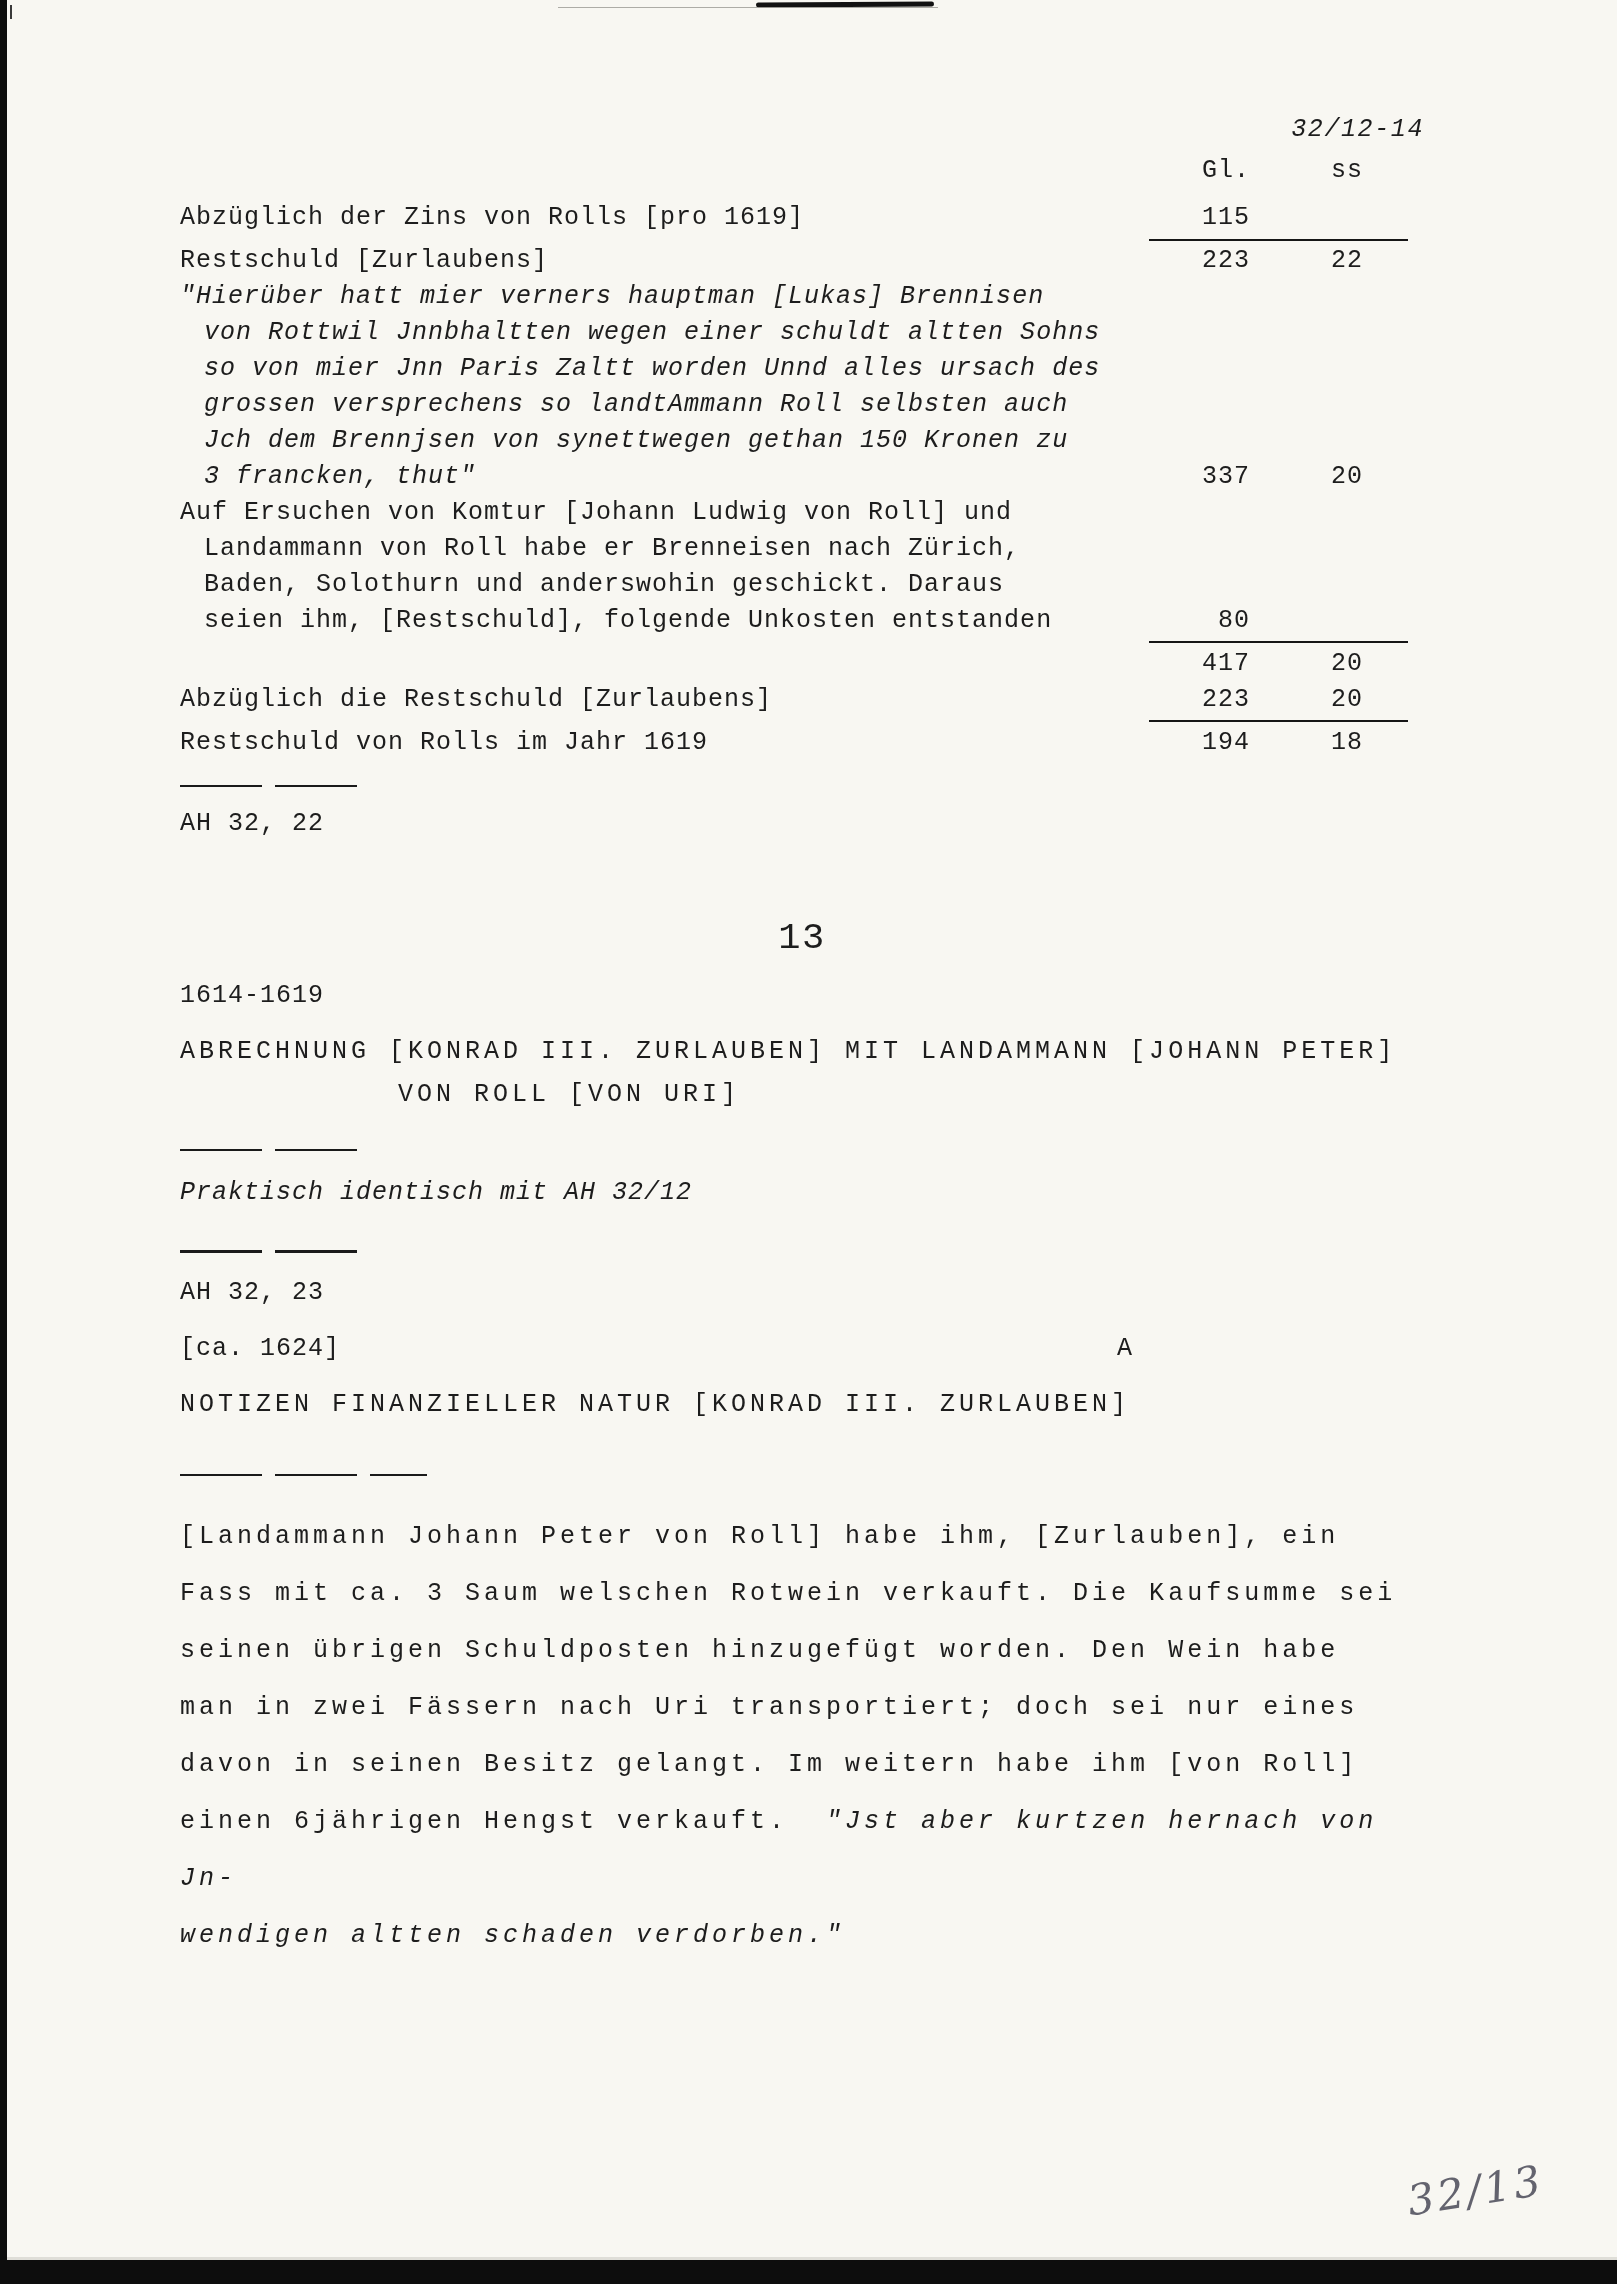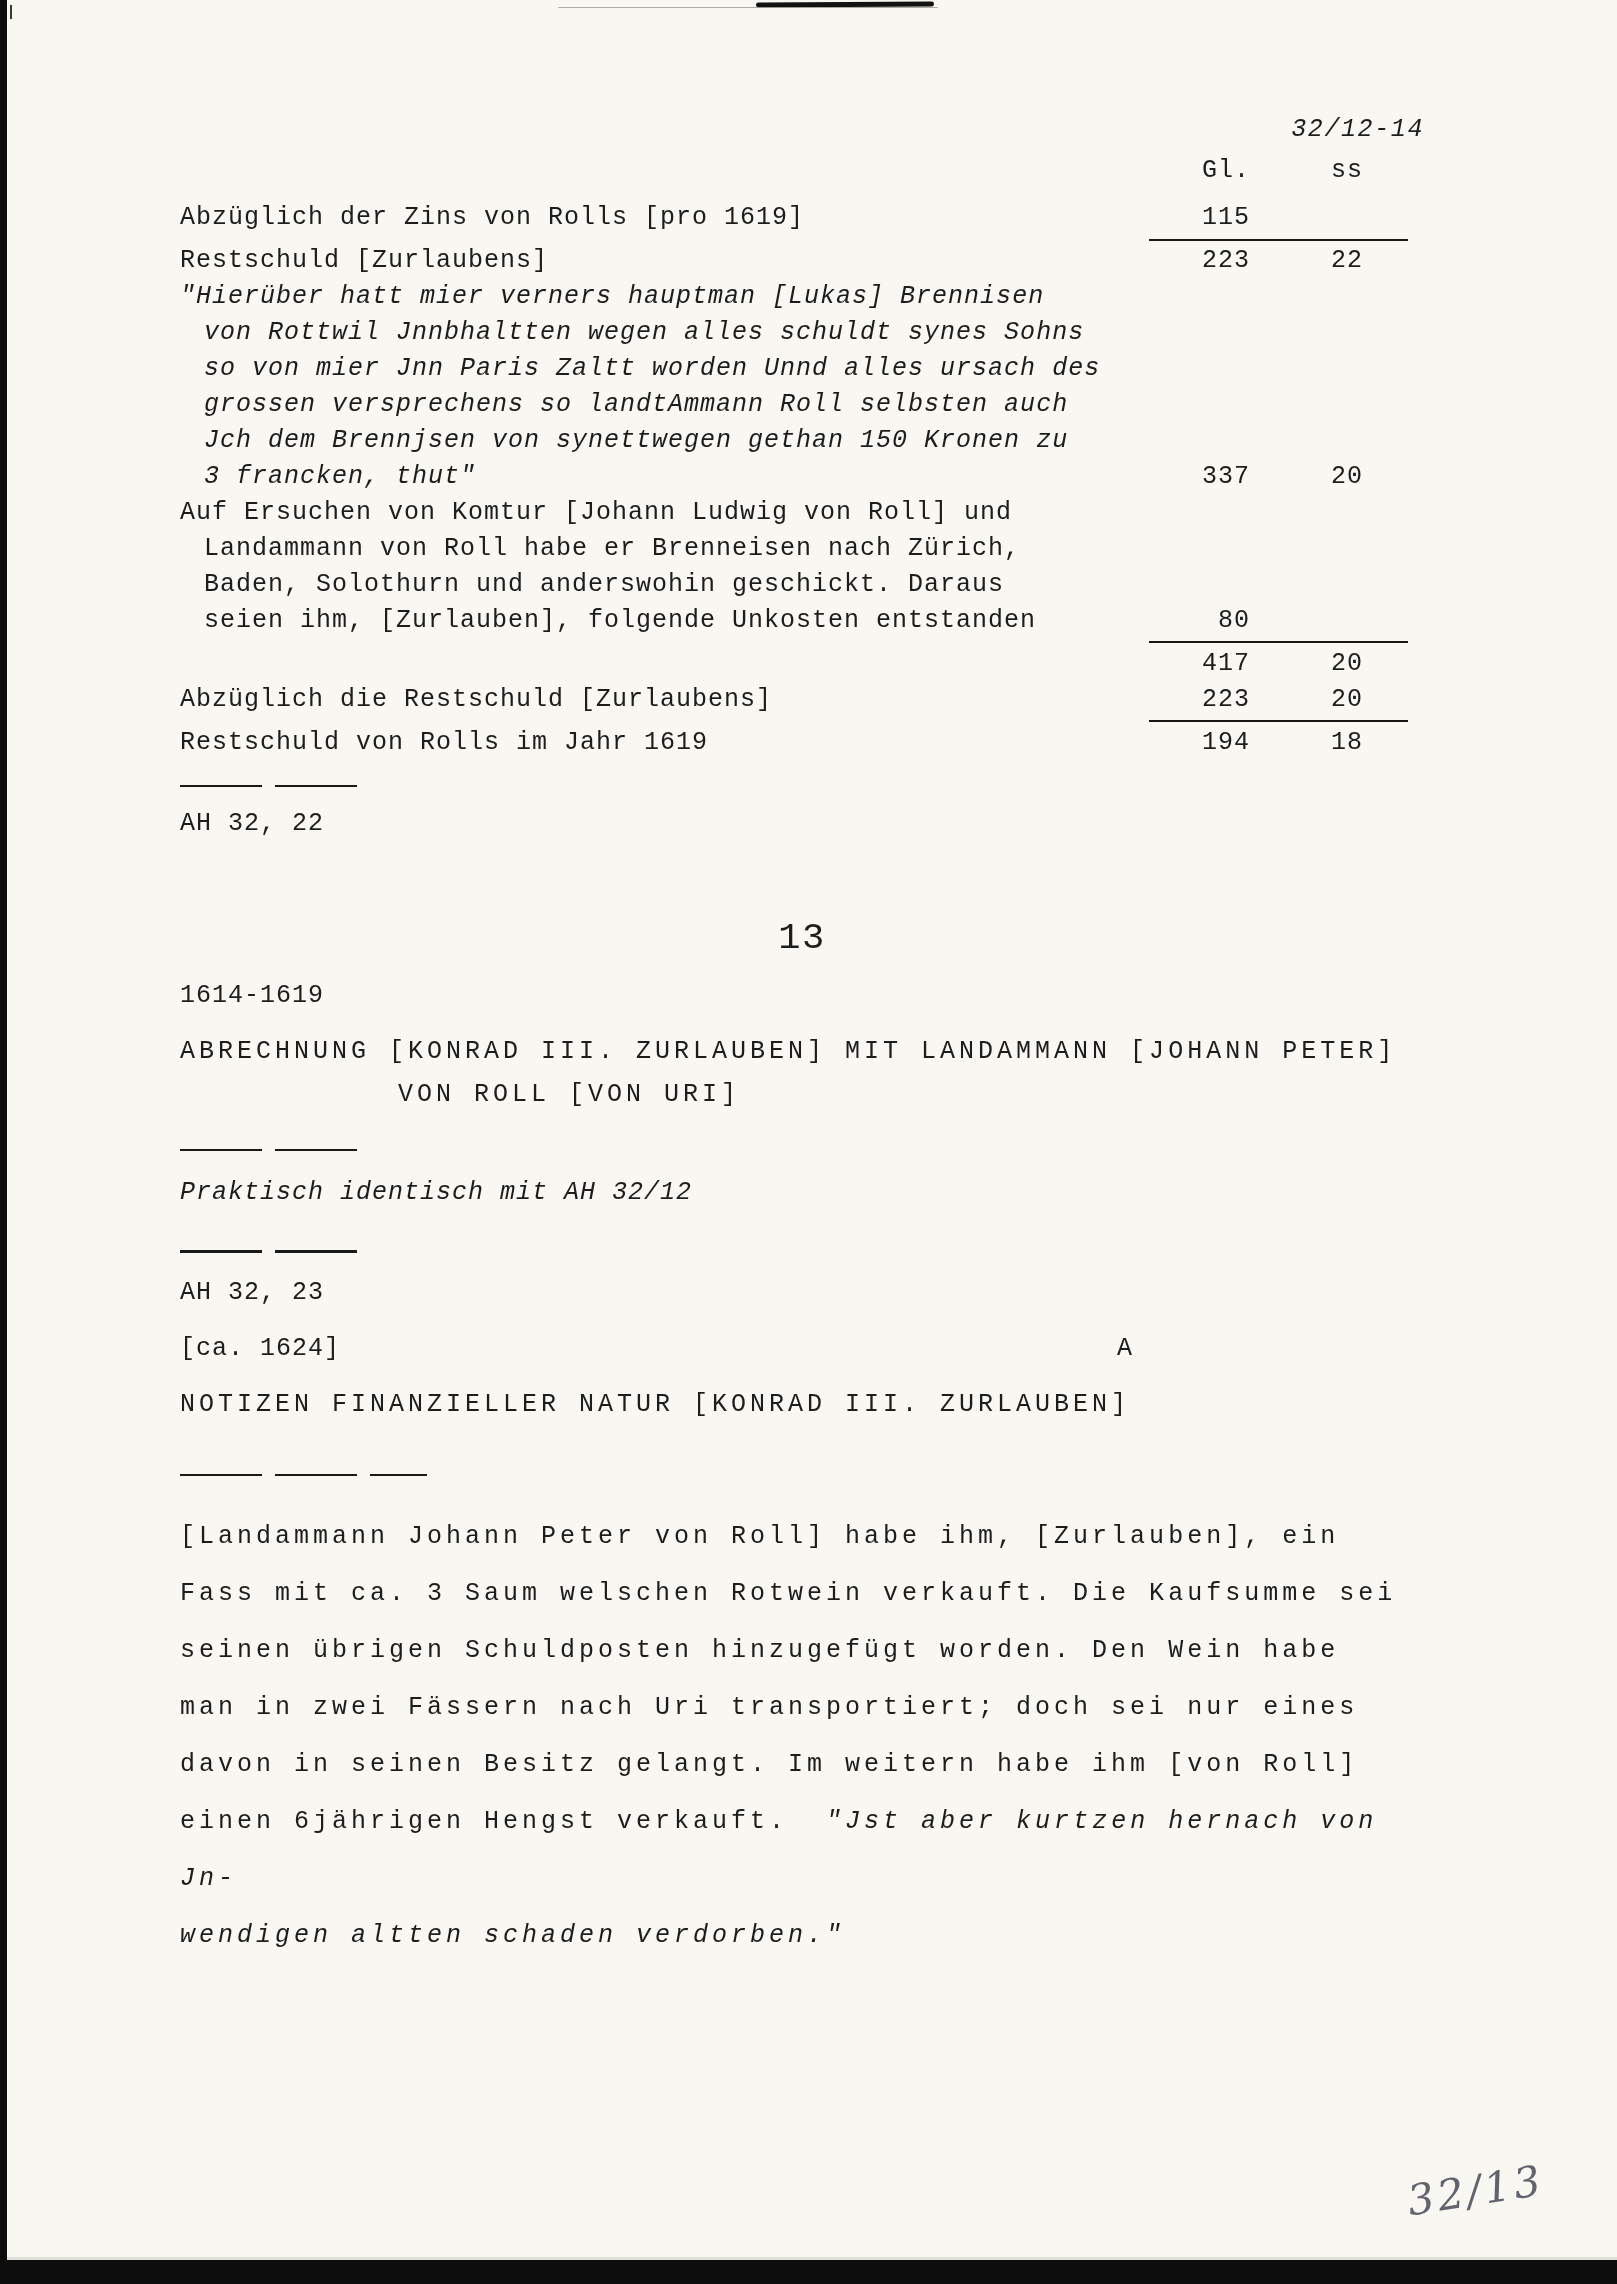--- a/index.html
+++ b/index.html
@@ -87,35 +87,35 @@
         <div class="entry">
           <div class="entry-text">
             <div class="tline">Restschuld [Zurlaubens]</div>
           </div>
           <div class="num gl">223</div>
           <div class="num ss">22</div>
         </div>
         <div class="entry">
           <div class="entry-text it">
             <div class="tline">"Hierüber hatt mier verners hauptman [Lukas] Brennisen</div>
-            <div class="tline cont">von Rottwil Jnnbhaltten wegen alles schuldt synes Sohns</div>
+            <div class="tline cont">von Rottwil Jnnbhaltten wegen einer schuldt altten Sohns</div>
             <div class="tline cont">so von mier Jnn Paris Zaltt worden Unnd alles ursach des</div>
             <div class="tline cont">grossen versprechens so landtAmmann Roll selbsten auch</div>
             <div class="tline cont">Jch dem Brennjsen von synettwegen gethan 150 Kronen zu</div>
             <div class="tline cont">3 francken, thut"</div>
           </div>
           <div class="num gl">337</div>
           <div class="num ss">20</div>
         </div>
         <div class="entry">
           <div class="entry-text">
             <div class="tline">Auf Ersuchen von Komtur [Johann Ludwig von Roll] und</div>
             <div class="tline cont">Landammann von Roll habe er Brenneisen nach Zürich,</div>
             <div class="tline cont">Baden, Solothurn und anderswohin geschickt. Daraus</div>
-            <div class="tline cont">seien ihm, [Zurlauben], folgende Unkosten entstanden</div>
+            <div class="tline cont">seien ihm, [Restschuld], folgende Unkosten entstanden</div>
           </div>
           <div class="num gl">80</div>
           <div class="num ss"></div>
         </div>
         <div class="sum-rule"></div>
         <div class="entry">
           <div class="entry-text">
             <div class="tline"></div>
           </div>
           <div class="num gl">417</div>

